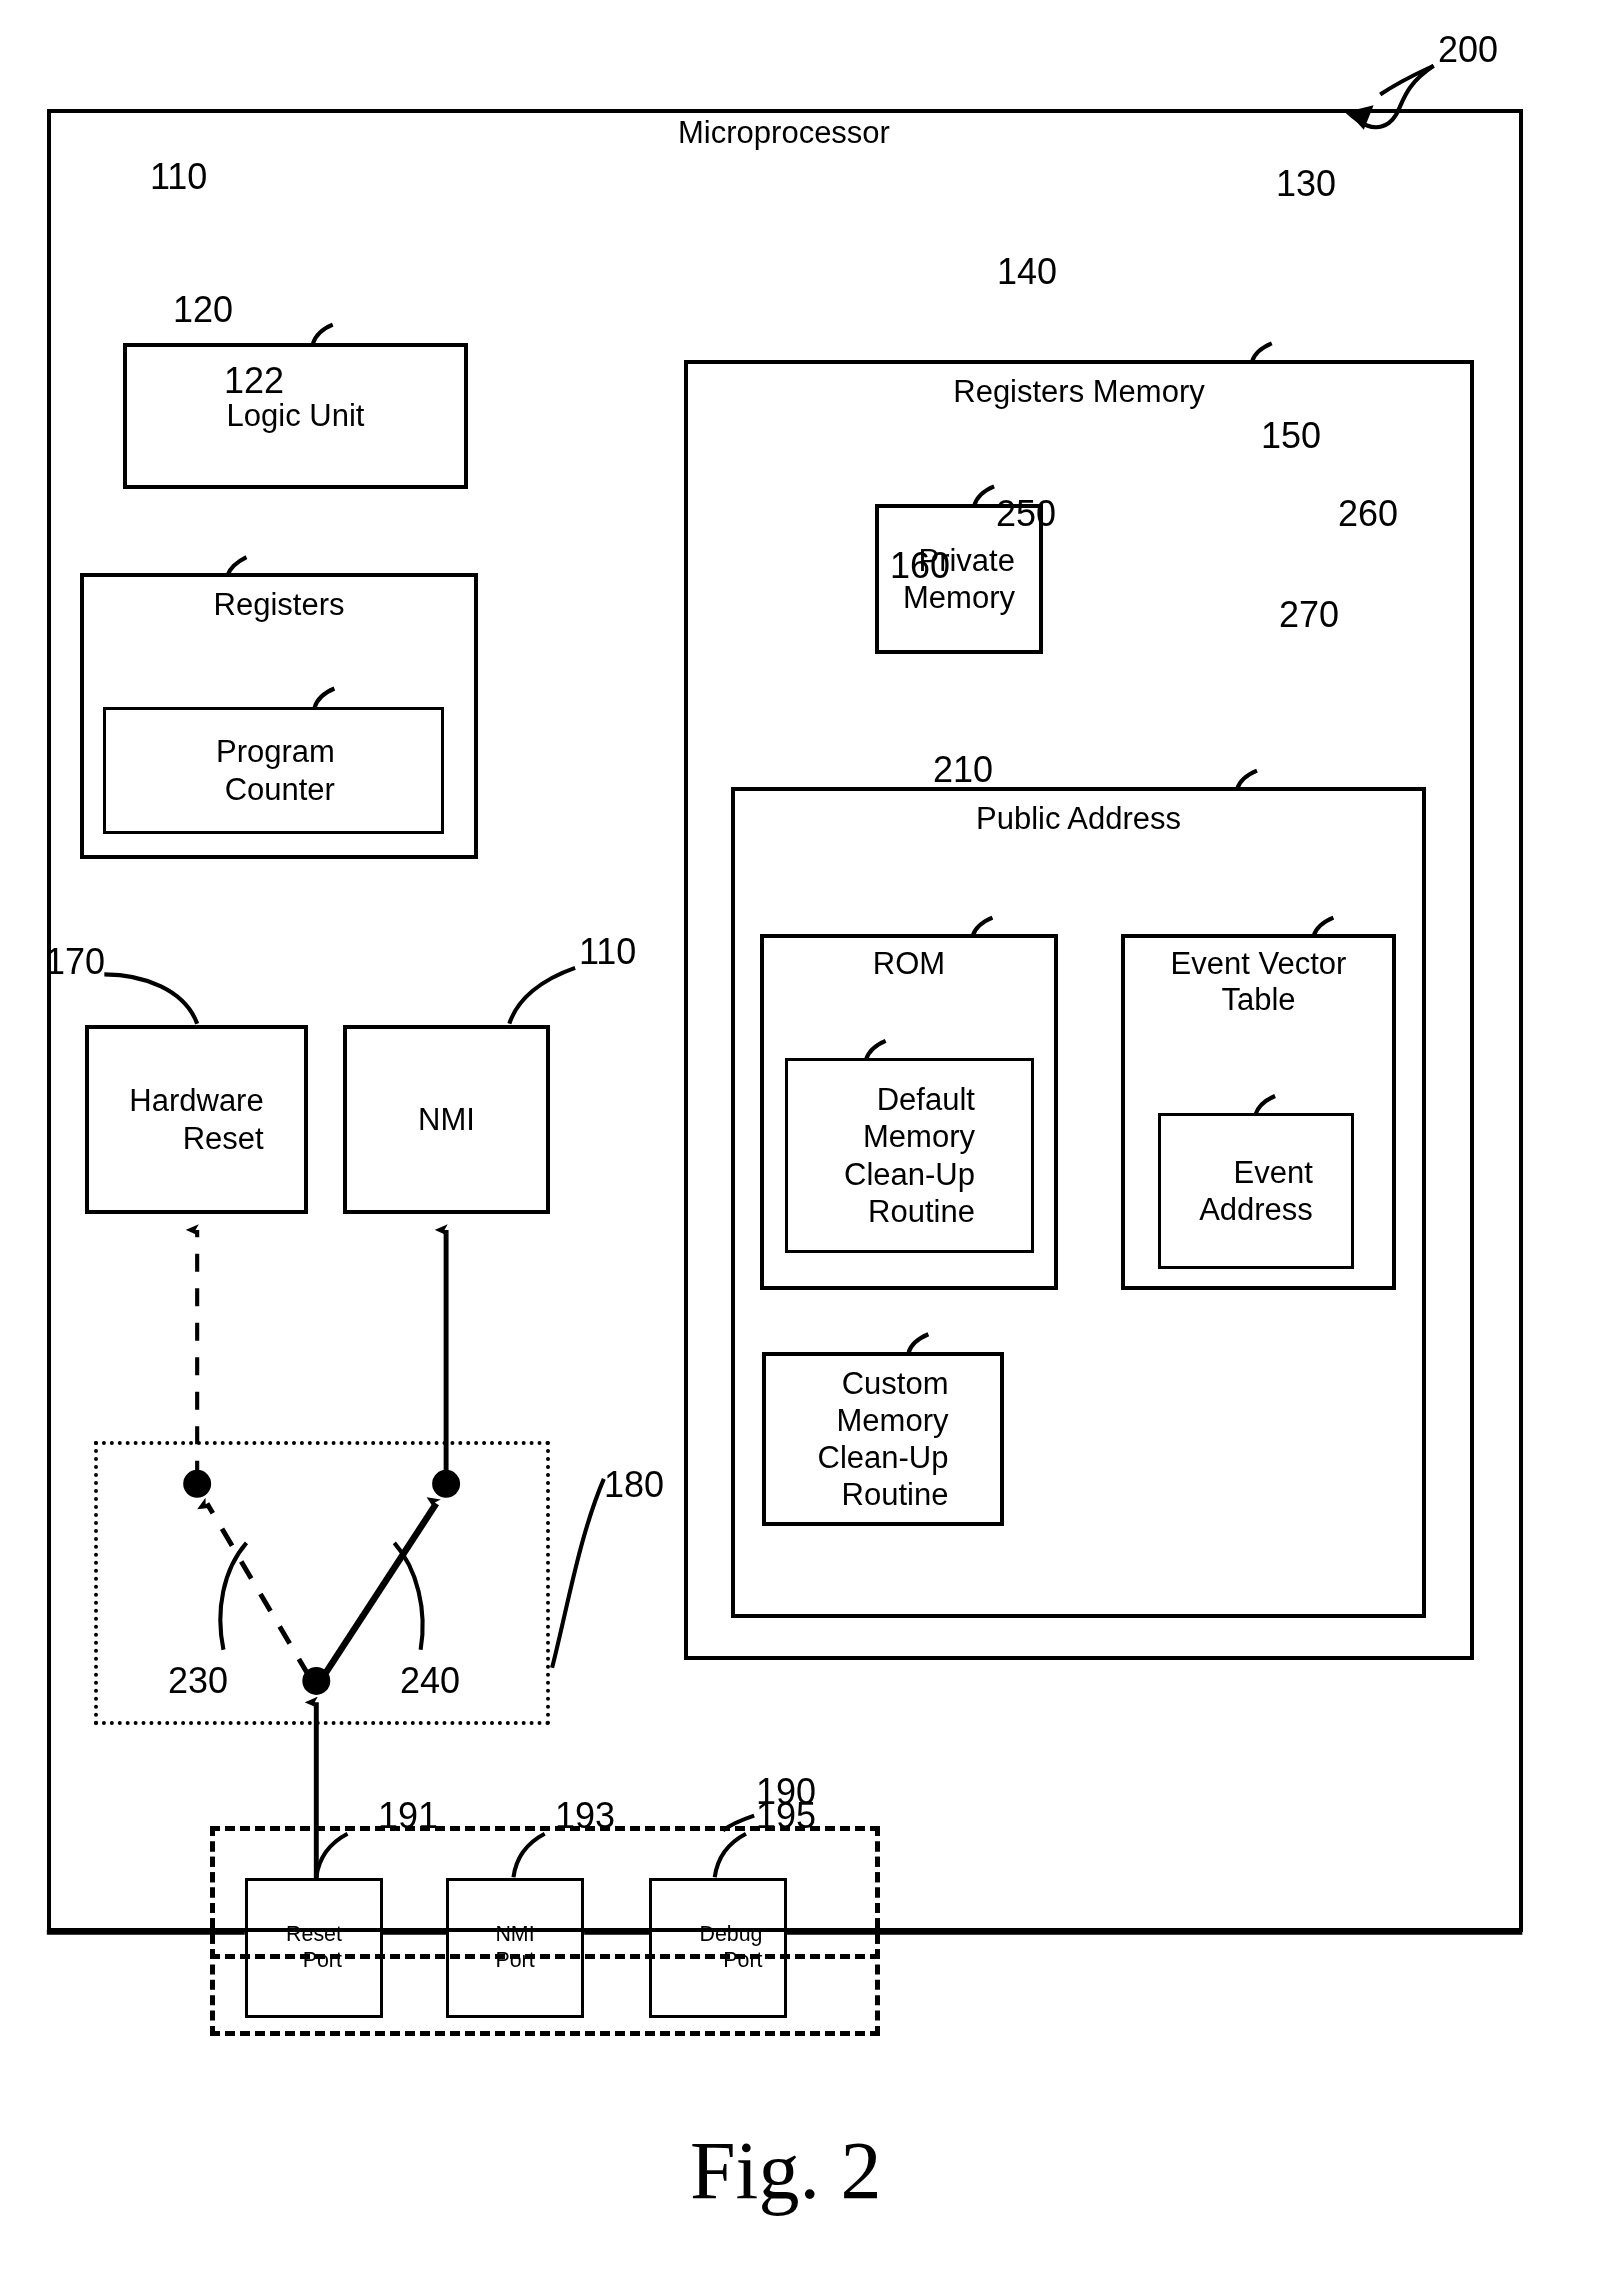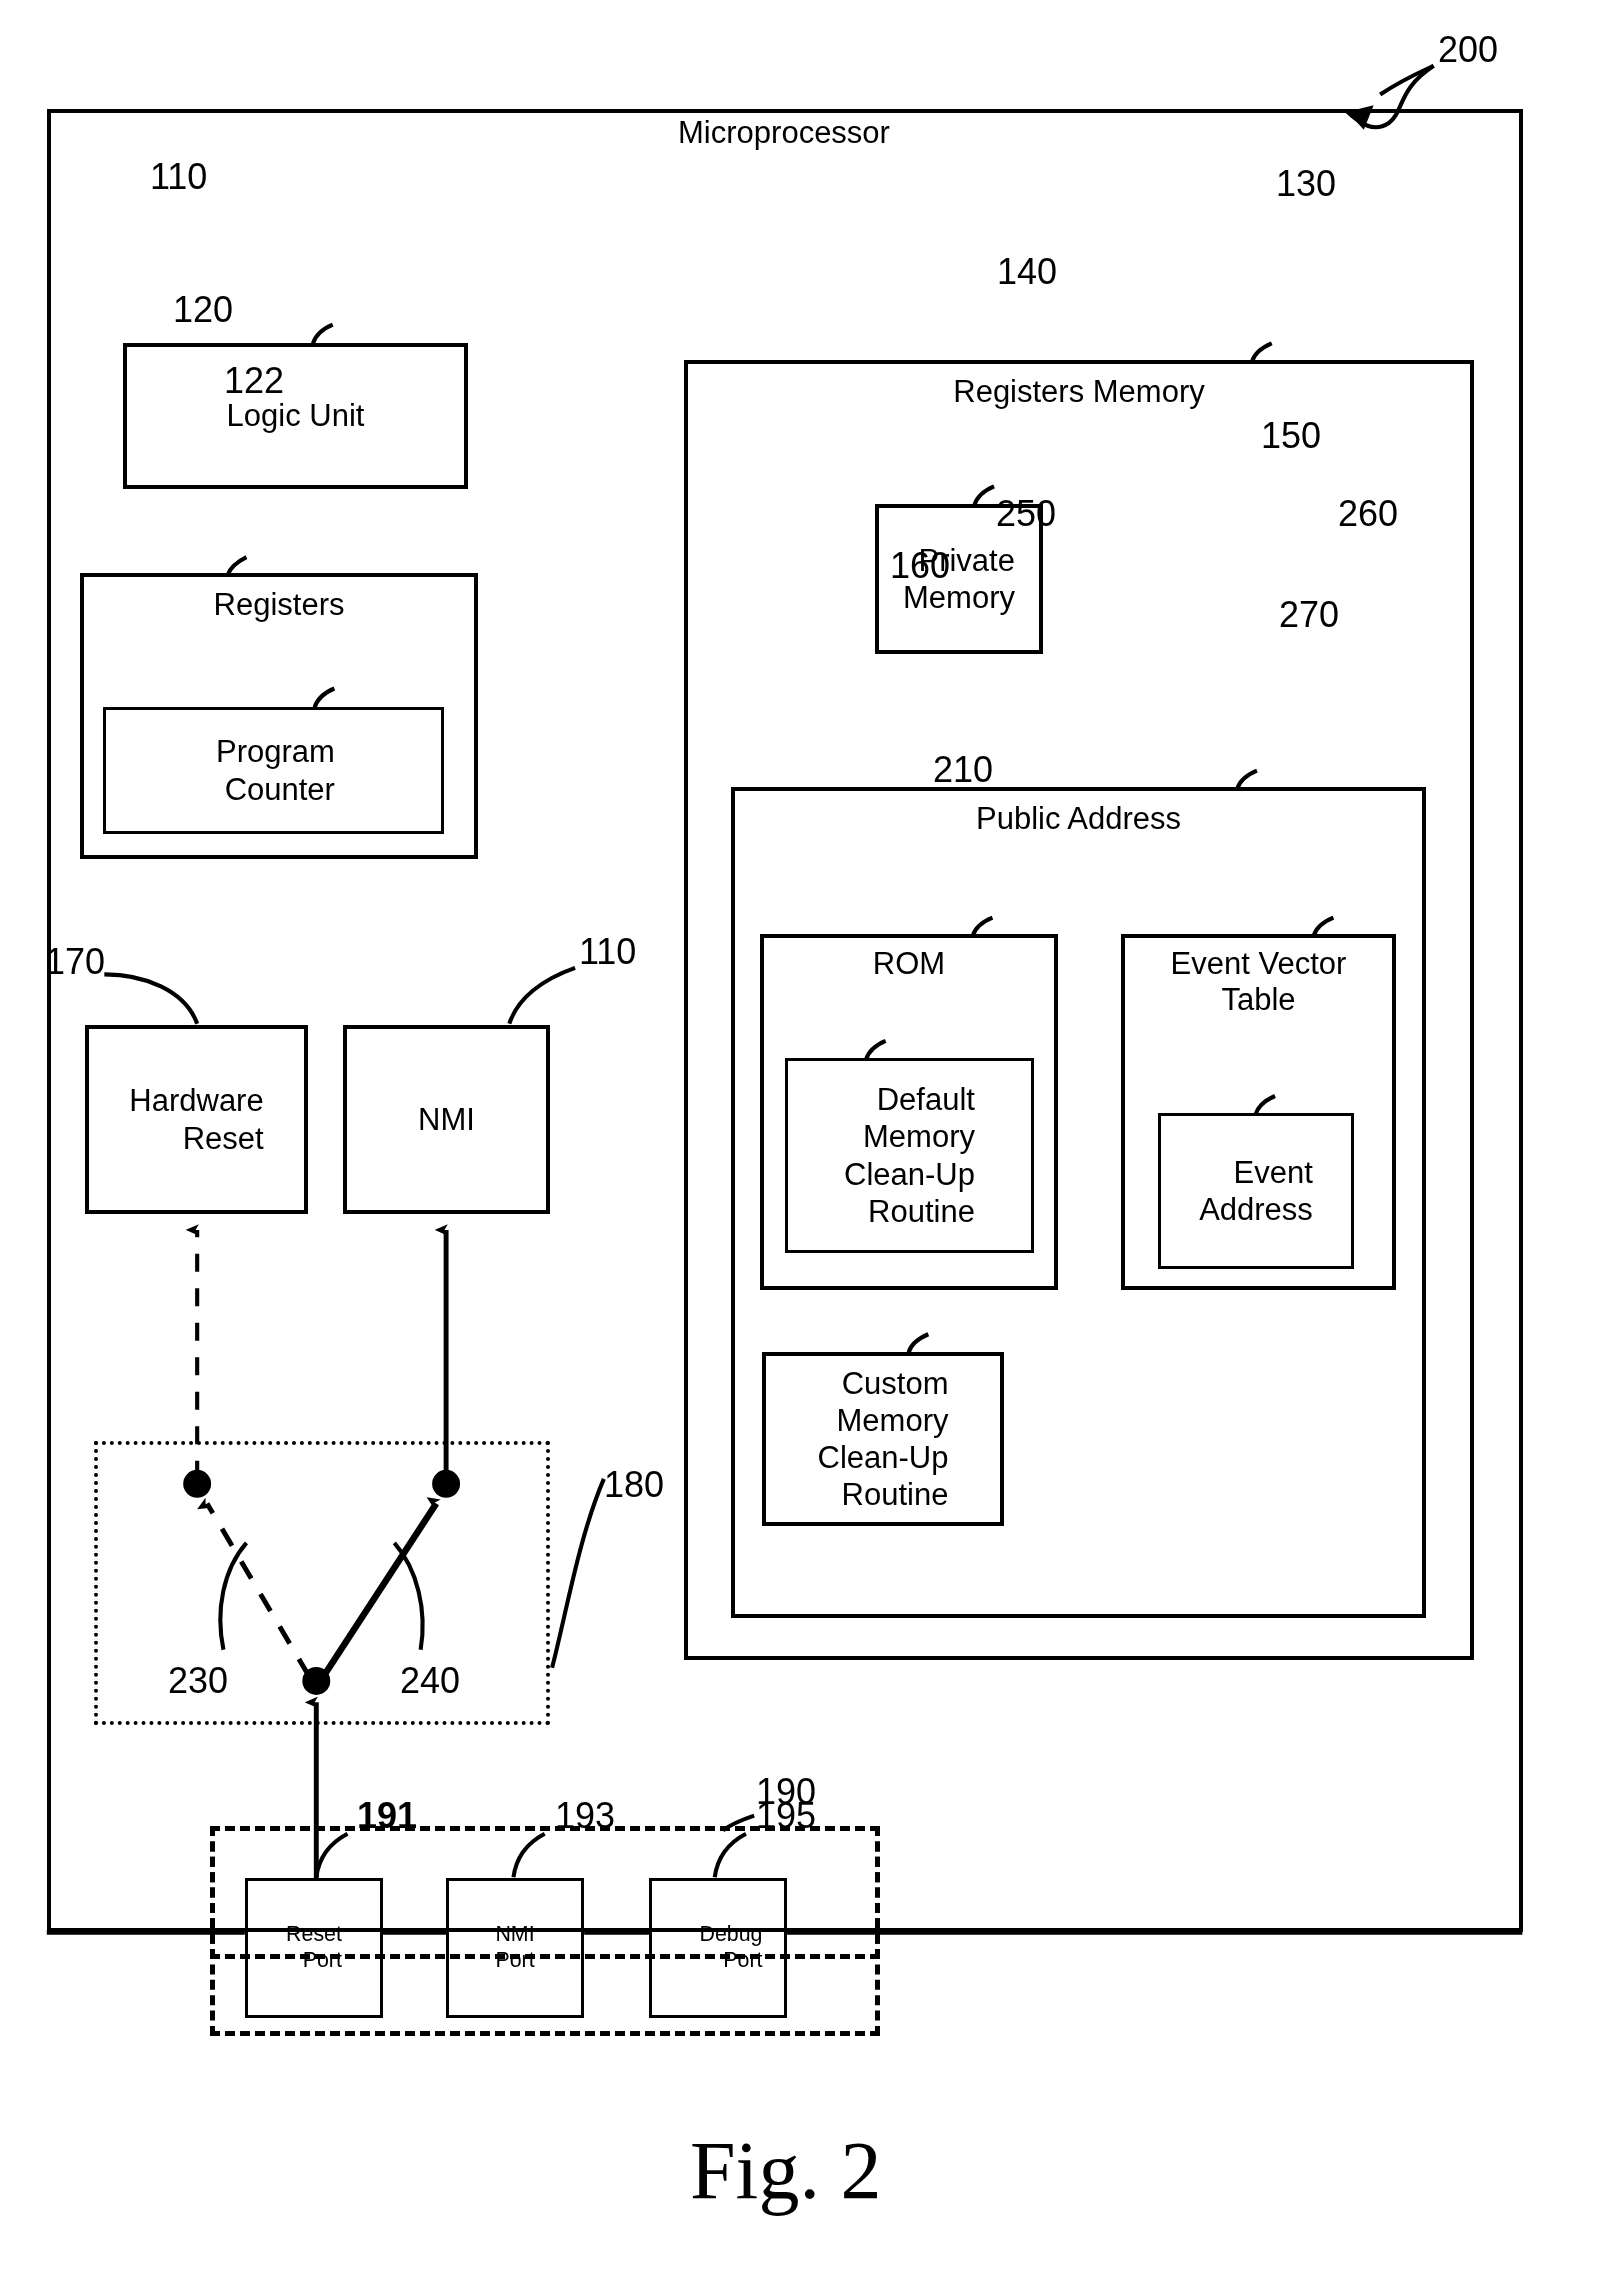--- a/index.html
+++ b/index.html
@@ -170,21 +170,21 @@
   <div class="num" style="left:1338px;top:493px;">260</div>
   <div class="num" style="left:890px;top:545px;">160</div>
   <div class="num" style="left:1279px;top:594px;">270</div>
   <div class="num" style="left:933px;top:749px;">210</div>
   <div class="num" style="left:45px;top:941px;">170</div>
   <div class="num" style="left:579px;top:931px;">110</div>
   <div class="num" style="left:604px;top:1464px;">180</div>
   <div class="num" style="left:168px;top:1660px;">230</div>
   <div class="num" style="left:400px;top:1660px;">240</div>
   <div class="num" style="left:756px;top:1771px;">190</div>
-  <div class="num" style="left:357px;top:1795px;font-weight:bold;">191</div>
+  <div class="num" style="left:378px;top:1795px;">191</div>
   <div class="num" style="left:555px;top:1795px;">193</div>
   <div class="num" style="left:756px;top:1795px;">195</div>
 
   <svg class="layer" viewBox="0 0 1967 2780">
     <path d="M918,2210 C900,2216 888,2222 880,2228" stroke="#000" stroke-width="5" fill="none"></path>
   </svg>
 
   <div class="fig" style="left:690px;top:2124px;">Fig. 2</div>
 
 </div>

